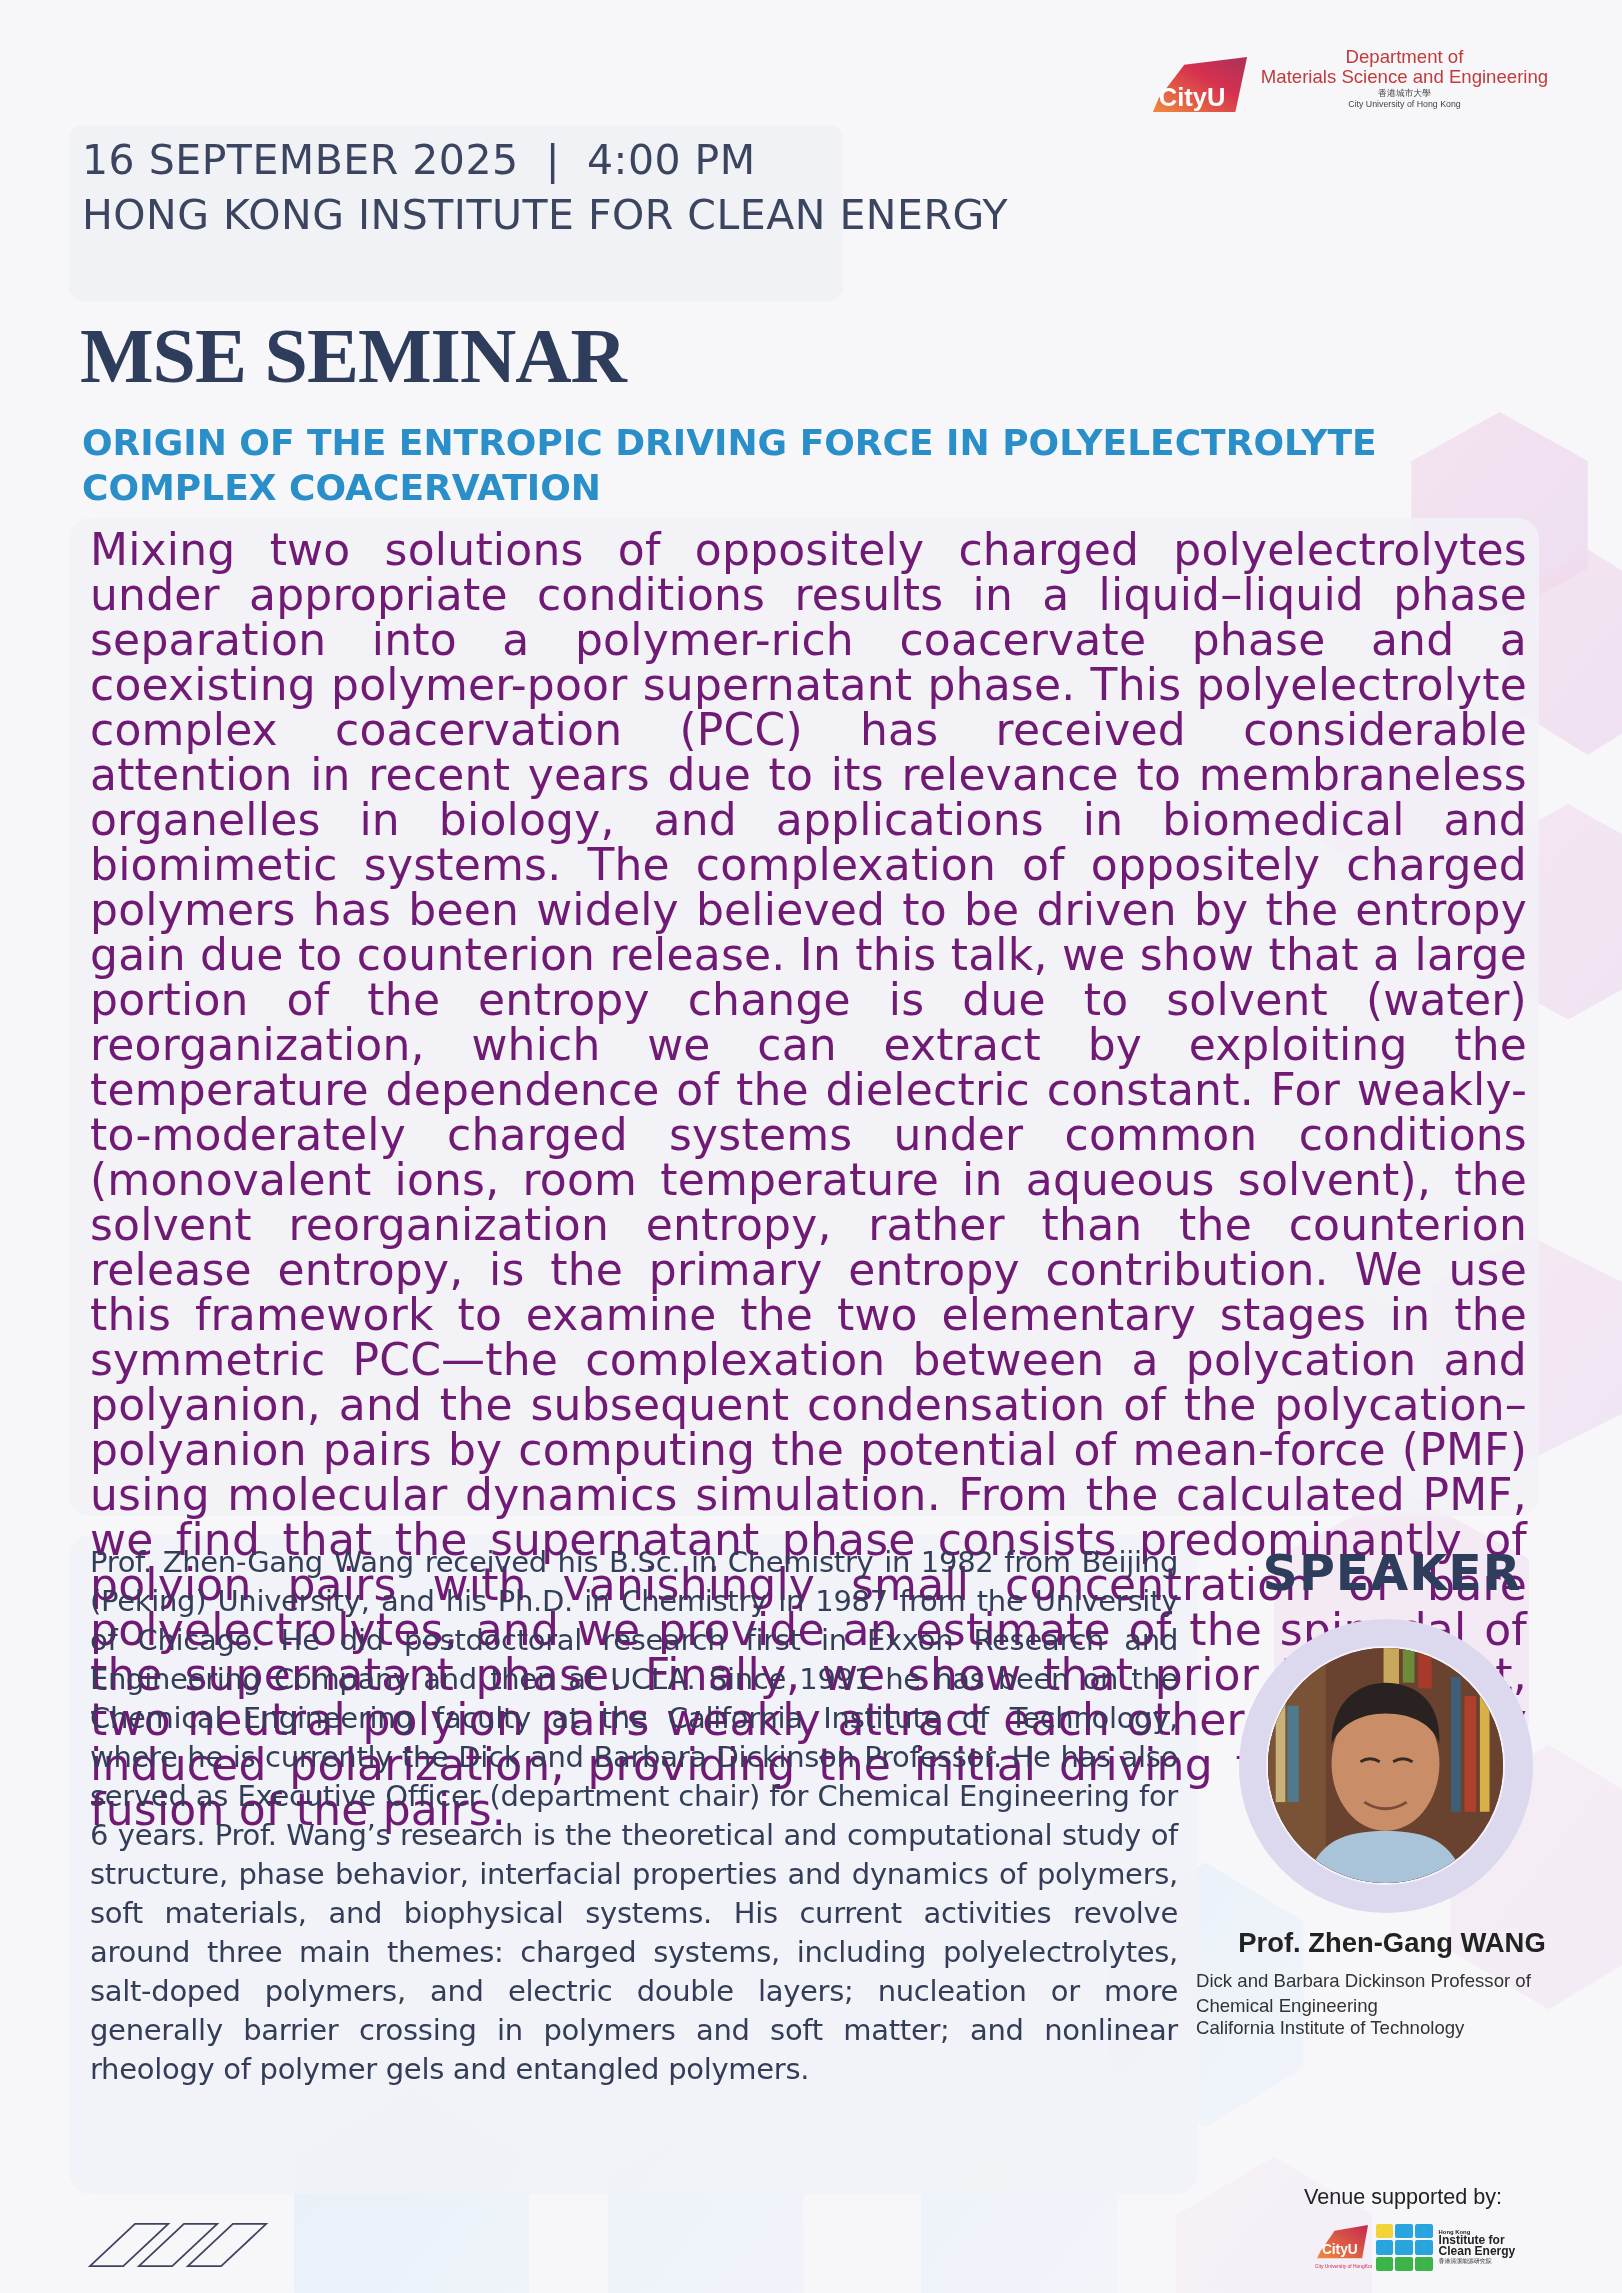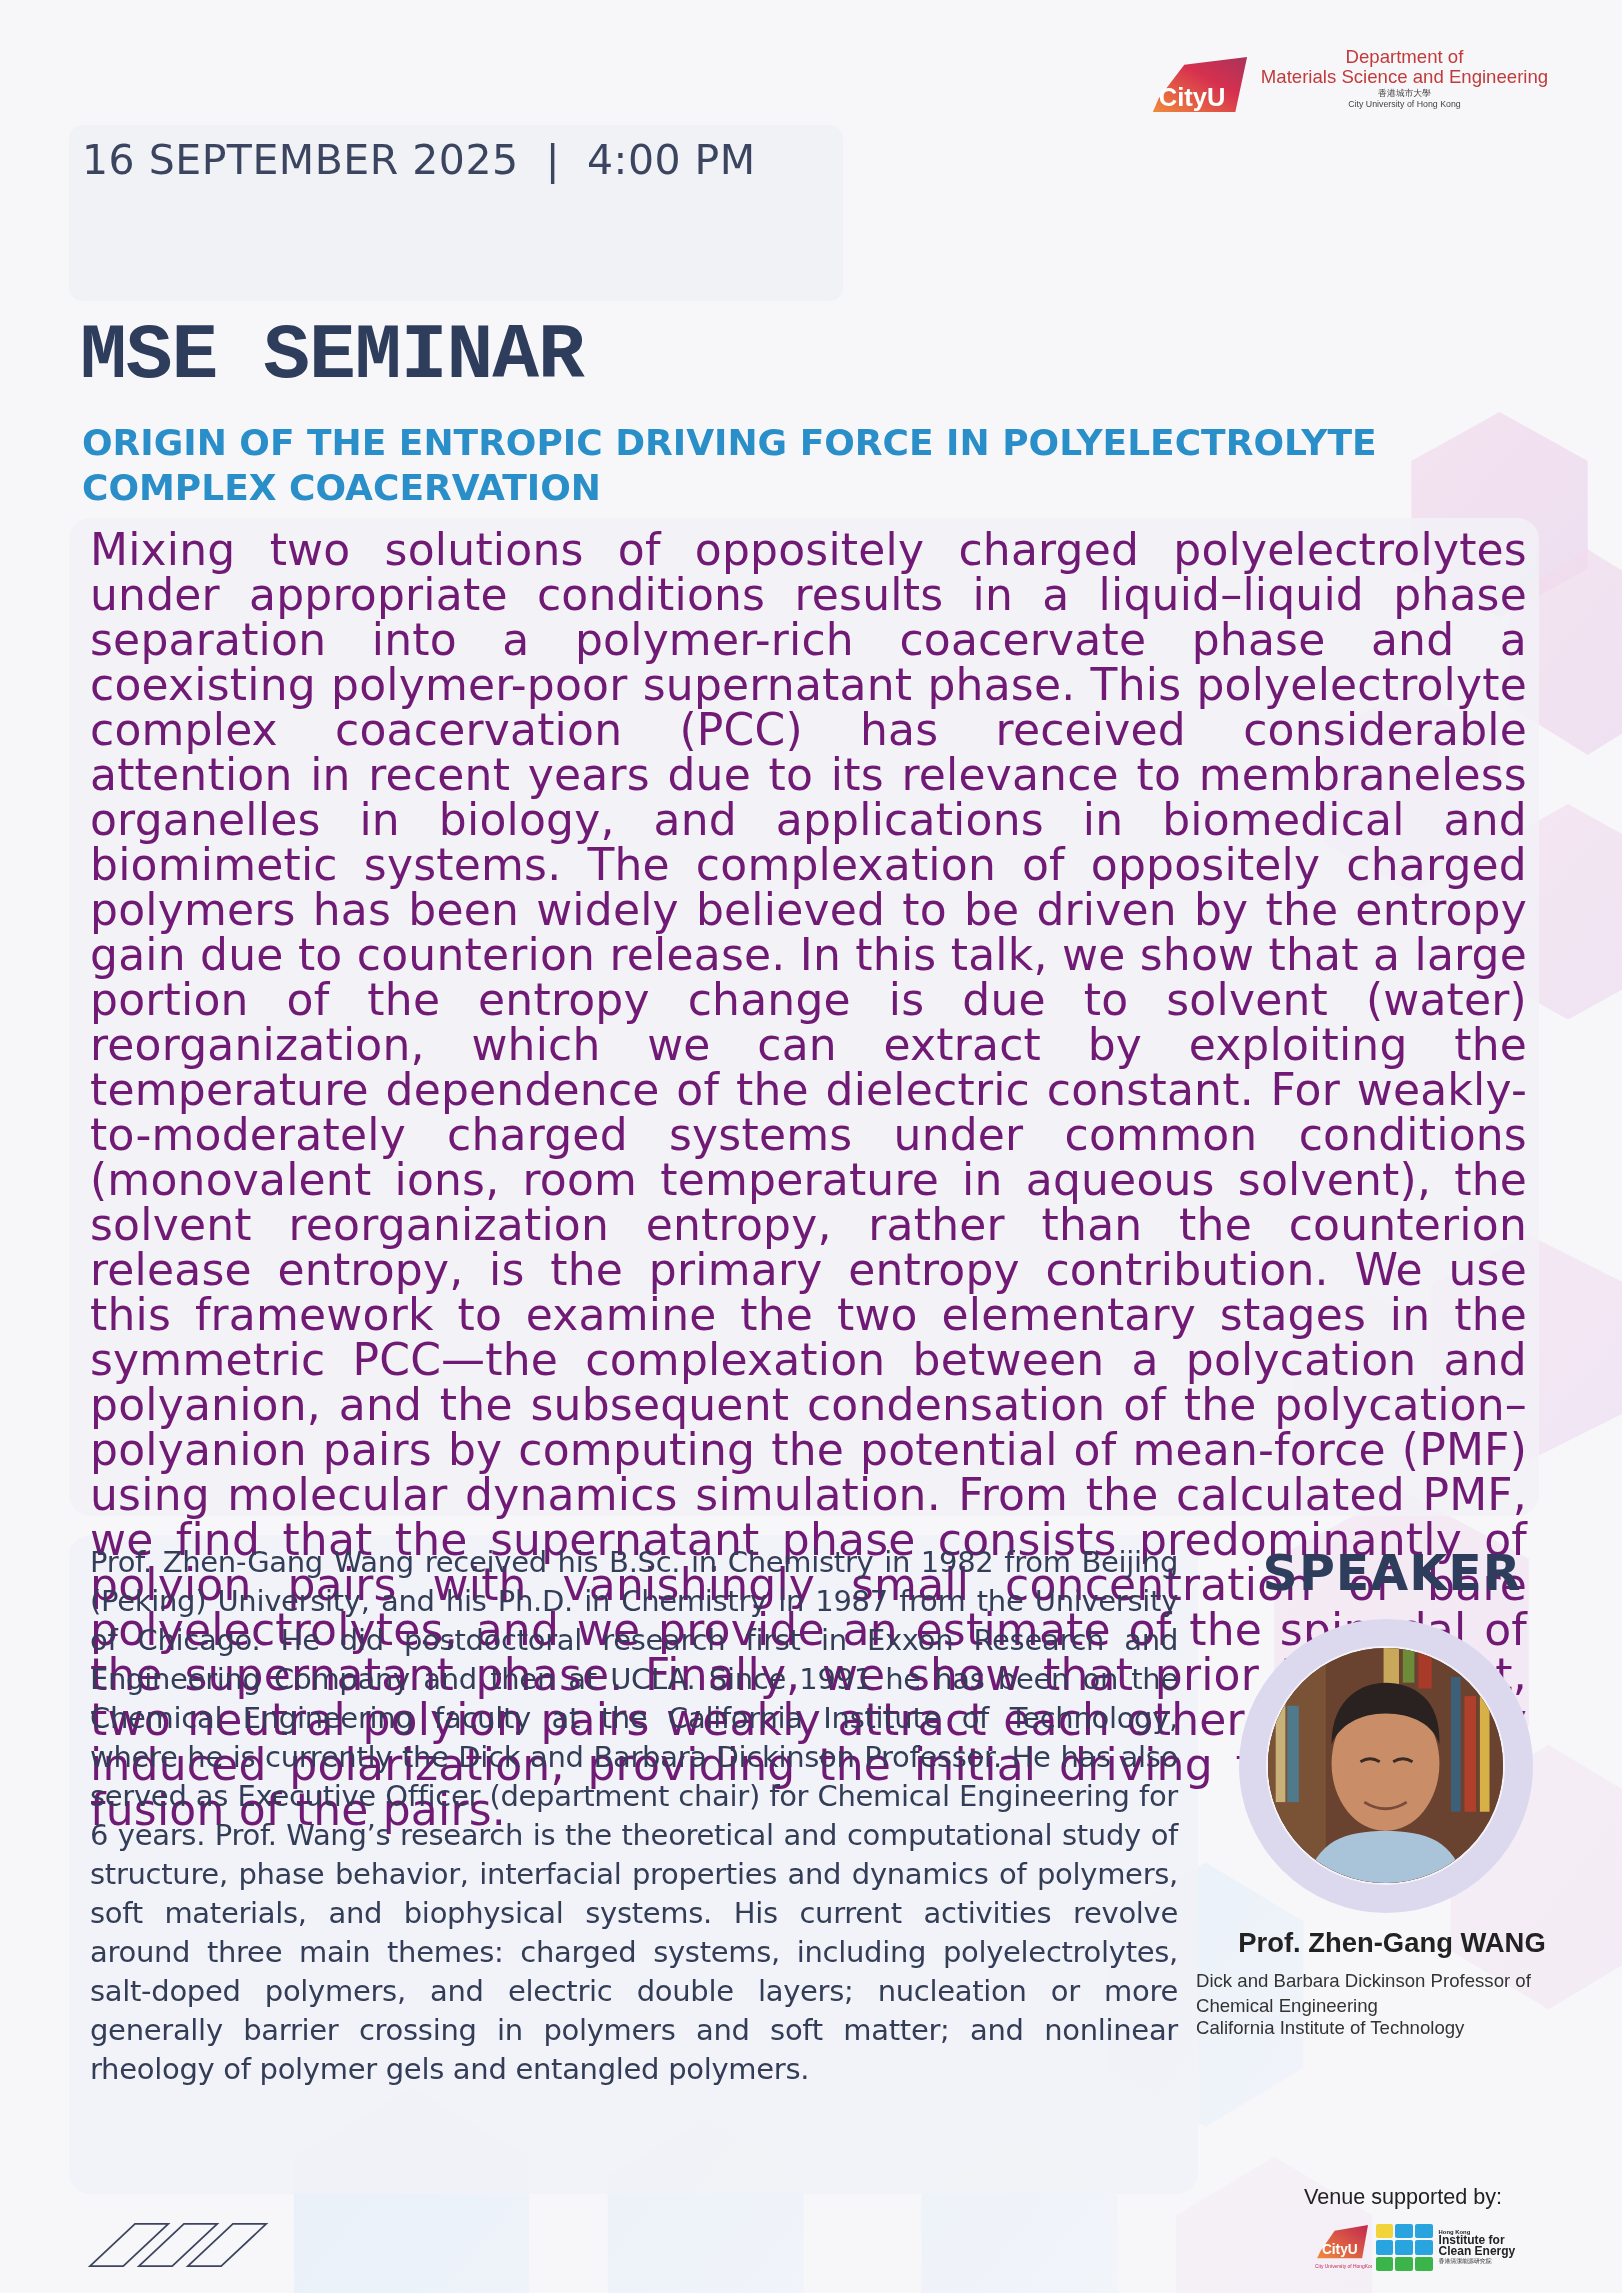--- a/index.html
+++ b/index.html
@@ -30,21 +30,21 @@
     position: absolute; left: 69px; top: 125px; width: 774px; height: 176px;
     background: rgba(240,241,245,0.85); border-radius: 13.7px; z-index: 1;
   }
   .info-lines { position: absolute; left: 82px; top: 133px; z-index: 2; }
   .info-line {
     font-family: "DejaVu Sans", sans-serif; font-size: 41px; line-height: 55px;
     color: #3b4560; letter-spacing: 0.5px; white-space: nowrap;
   }
   .title {
     position: absolute; left: 80px; top: 312px; z-index: 2;
-    font-family: Liberation Mono, monospace; font-weight: bold; font-size: 78px;
+    font-family: Liberation Serif, serif; font-weight: bold; font-size: 78px;
     color: #2f3d5c; letter-spacing: -1px; line-height: 88px;
   }
   .talk-title {
     position: absolute; left: 82px; top: 420px; width: 1470px; z-index: 2;
     font-family: "DejaVu Sans", sans-serif; font-size: 36px; line-height: 45px;
     color: #2a8ec9; letter-spacing: 0px;
   }
 
   
   .abstract-panel {
@@ -157,20 +157,21 @@
     <div class="dept-line">Department of</div>
     <div class="dept-line">Materials Science and Engineering</div>
     <div class="dept-sub1">香港城市大學</div>
     <div class="dept-sub2">City University of Hong Kong</div>
   </div>
 </div>
 
 <div class="info-box"></div>
 <div class="info-lines">
   <div class="info-line" style="white-space: pre;">16 SEPTEMBER 2025  |  4:00 PM</div>
+  <div class="info-line">HONG KONG INSTITUTE FOR CLEAN ENERGY</div>
 </div>
 
 <h1 class="title">MSE SEMINAR</h1>
 <h2 class="talk-title">ORIGIN OF THE ENTROPIC DRIVING FORCE IN POLYELECTROLYTE COMPLEX COACERVATION</h2>
 
 <div class="abstract-panel"></div>
 <p class="abstract">Mixing two solutions of oppositely charged polyelectrolytes under appropriate conditions results in a liquid–liquid phase separation into a polymer-rich coacervate phase and a coexisting polymer-poor supernatant phase. This polyelectrolyte complex coacervation (PCC) has received considerable attention in recent years due to its relevance to membraneless organelles in biology, and applications in biomedical and biomimetic systems. The complexation of oppositely charged polymers has been widely believed to be driven by the entropy gain due to counterion release. In this talk, we show that a large portion of the entropy change is due to solvent (water) reorganization, which we can extract by exploiting the temperature dependence of the dielectric constant. For weakly-to-moderately charged systems under common conditions (monovalent ions, room temperature in aqueous solvent), the solvent reorganization entropy, rather than the counterion release entropy, is the primary entropy contribution. We use this framework to examine the two elementary stages in the symmetric PCC—the complexation between a polycation and polyanion, and the subsequent condensation of the polycation–polyanion pairs by computing the potential of mean-force (PMF) using molecular dynamics simulation. From the calculated PMF, we find that the supernatant phase consists predominantly of polyion pairs with vanishingly small concentration of bare polyelectrolytes, and we provide an estimate of the spinodal of the supernatant phase. Finally, we show that prior to contact, two neutral polyion pairs weakly attract each other by mutually induced polarization, providing the initial driving force for the fusion of the pairs.</p>
 
 <div class="bio-panel"></div>
 <p class="bio">Prof. Zhen-Gang Wang received his B.Sc. in Chemistry in 1982 from Beijing (Peking) University, and his Ph.D. in Chemistry in 1987 from the University of Chicago. He did postdoctoral research first in Exxon Research and Engineering Company and then at UCLA.  Since 1991 he has been on the Chemical Engineering faculty at the California Institute of Technology, where he is currently the Dick and Barbara Dickinson Professor. He has also served as Executive Officer (department chair) for Chemical Engineering for 6 years. Prof. Wang’s research is the theoretical and computational study of structure, phase behavior, interfacial properties and dynamics of polymers, soft materials, and biophysical systems. His current activities revolve around three main themes: charged systems, including polyelectrolytes, salt-doped polymers, and electric double layers; nucleation or more generally barrier crossing in polymers and soft matter; and nonlinear rheology of polymer gels and entangled polymers.</p>

